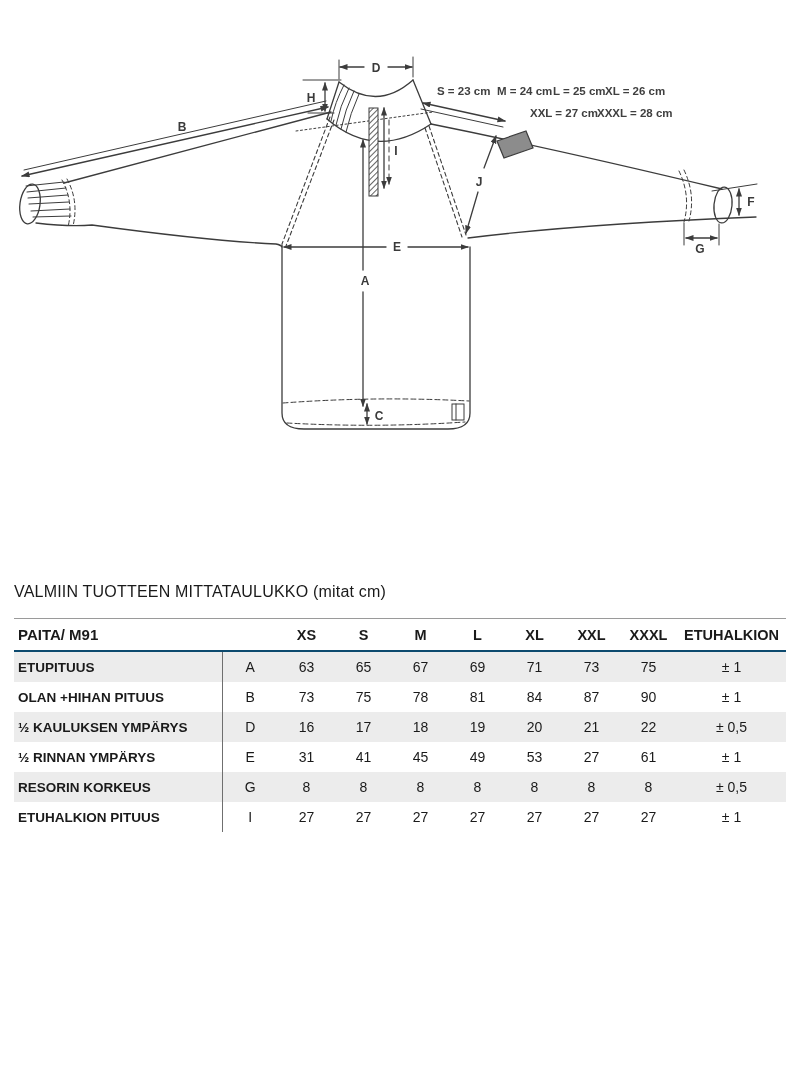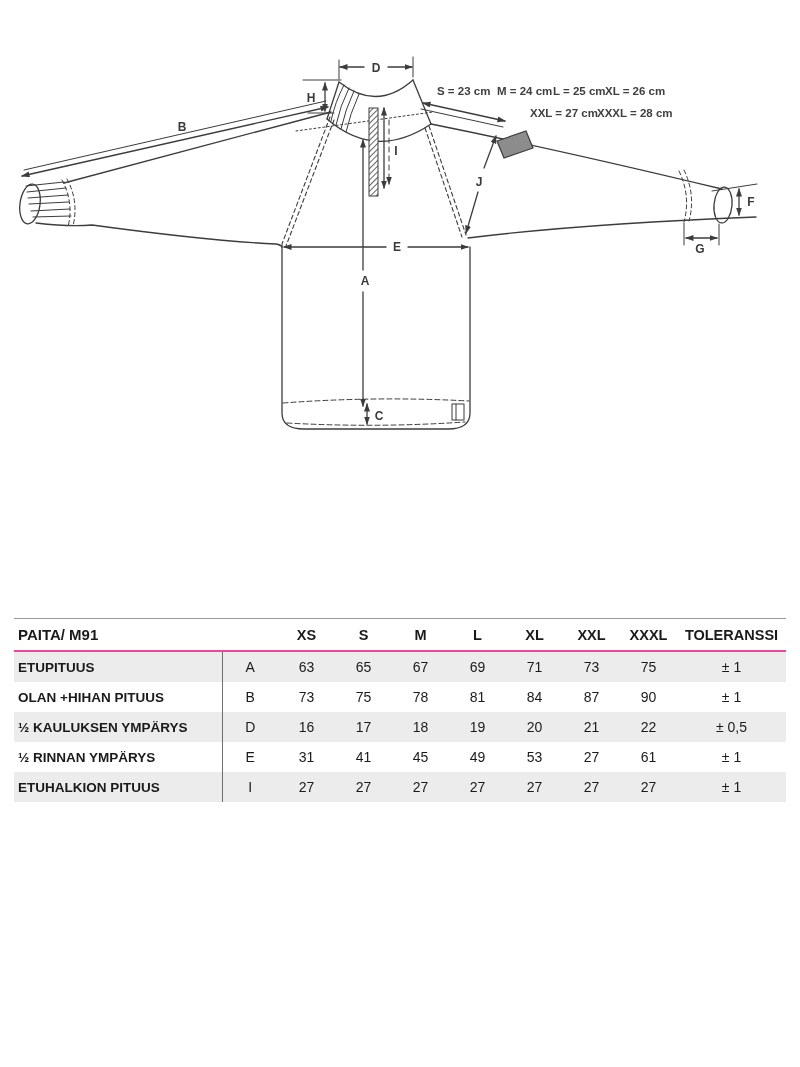--- a/index.html
+++ b/index.html
@@ -15,21 +15,21 @@
   .drawing text.note { font-size:11.5px; font-weight:700; fill:#3f3f3f; }
   .table-title {
     position:absolute; left:14px; top:583px;
     font-size:16px; color:#1a1a1a; letter-spacing:0.2px;
   }
   table.meas {
     position:absolute; left:14px; top:618px; width:772px;
     border-collapse:collapse; table-layout:fixed; color:#1a1a1a;
   }
   table.meas thead th {
-    height:31px; border-top:1px solid #9a9a9a; border-bottom:2px solid #ec4899;
+    height:31px; border-top:1px solid #9a9a9a; border-bottom:2px solid #0c4a6e;
     font-size:14.5px; font-weight:bold; text-align:center; padding:0; vertical-align:middle;margin-left:29px;
   }
   table.meas thead th.prod { text-align:left; padding-left:4px; font-size:15px; }
   table.meas tbody td {
     height:30px; font-size:14px; text-align:center; padding:0; vertical-align:middle;
   }
   table.meas tbody td.lbl {
     text-align:left; padding-left:4px; font-weight:bold; font-size:13.5px;
     border-right:1px solid #6f6f6f;
   }
@@ -174,20 +174,21 @@
     <text x="700" y="253" text-anchor="middle">G</text>
 
     <text class="note" x="437" y="95">S = 23 cm</text>
     <text class="note" x="497" y="95">M = 24 cm</text>
     <text class="note" x="553" y="95">L = 25 cm</text>
     <text class="note" x="605" y="95">XL = 26 cm</text>
     <text class="note" x="530" y="117">XXL = 27 cm</text>
     <text class="note" x="597" y="117">XXXL = 28 cm</text>
   </svg>
 
+  <div class="table-title">VALMIIN TUOTTEEN MITTATAULUKKO (mitat cm)</div>
 
   <table class="meas">
     <colgroup>
       <col style="width:208px">
         <col style="width:56px">
       <col style="width:57px">
         <col style="width:57px">
         <col style="width:57px">
         <col style="width:57px">
       <col style="width:57px">
@@ -199,21 +200,21 @@
       <tr>
         <th class="prod">PAITA/ M91</th>
         <th></th>
         <th>XS</th>
         <th>S</th>
         <th>M</th>
         <th>L</th>
         <th>XL</th>
         <th>XXL</th>
         <th>XXXL</th>
-        <th>TOLERANSSI</th>
+        <th>ETUHALKION</th>
       </tr>
     </thead>
     <tbody>
 
         <tr>
           <td class="lbl">ETUPITUUS</td>
           <td>A</td>
           <td>63</td>
           <td>65</td>
           <td>67</td>
@@ -258,20 +259,32 @@
           <td>41</td>
           <td>45</td>
           <td>49</td>
           <td>53</td>
           <td>27</td>
           <td>61</td>
           <td>± 1</td>
         </tr>
 
 
+        <tr>
+          <td class="lbl">RESORIN KORKEUS</td>
+          <td>G</td>
+          <td>8</td>
+          <td>8</td>
+          <td>8</td>
+          <td>8</td>
+          <td>8</td>
+          <td>8</td>
+          <td>8</td>
+          <td>± 0,5</td>
+        </tr>
 
 
         <tr>
           <td class="lbl">ETUHALKION PITUUS</td>
           <td>I</td>
           <td>27</td>
           <td>27</td>
           <td>27</td>
           <td>27</td>
           <td>27</td>

